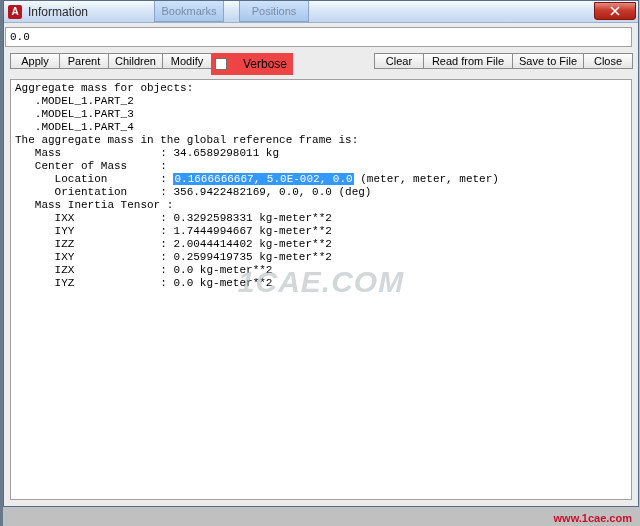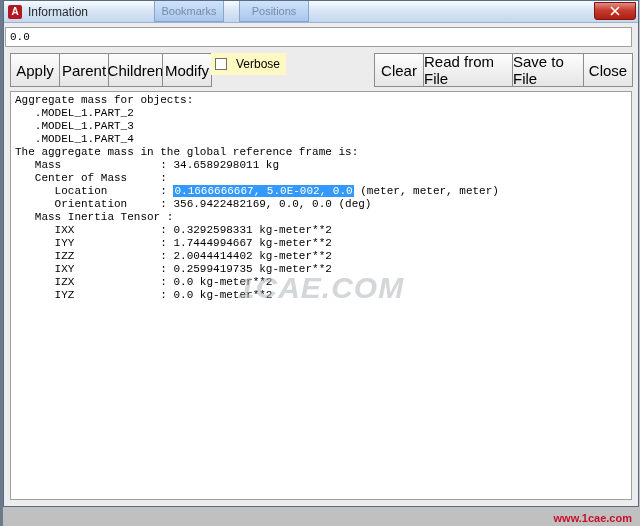--- a/index.html
+++ b/index.html
@@ -67,38 +67,38 @@
     border:1px solid #a0a0a0;
     background:#fff;
     font-family:Consolas,"Courier New",monospace;
     font-size:11px;
     padding:2px 4px;
   }
   .toolbar {
     display:flex; gap:0; padding:4px 6px;
   }
   .btn {
-    height:34px;
+    height:16px;
     background: linear-gradient(to bottom, #fdfdfd 0%, #e5e5e5 100%);
     border:1px solid #8c8c8c;
-    font-size:15px;
+    font-size:11px;
     display:flex; align-items:center; justify-content:center;
     cursor:pointer;
     margin-right:-1px;
   }
   .btn.small { width:50px; }
   .btn.med  { width:55px; }
   .btn.wide { width:90px; }
   .btn.xwide{ width:72px; }
   .verbose-wrap {
     height:22px;
     display:flex; align-items:center;
-    background: #fef9c3;
+    background: #ef4444;
     padding:0 6px 0 4px;
-    gap:9px;
+    gap:16px;
     flex:0 0 auto;
     justify-content:flex-end;
   }
   .chk {
     width:12px; height:12px;
     border:1px solid #707070;
     background:#fff;
   }
   .spacer { flex:1; }
   .content {

